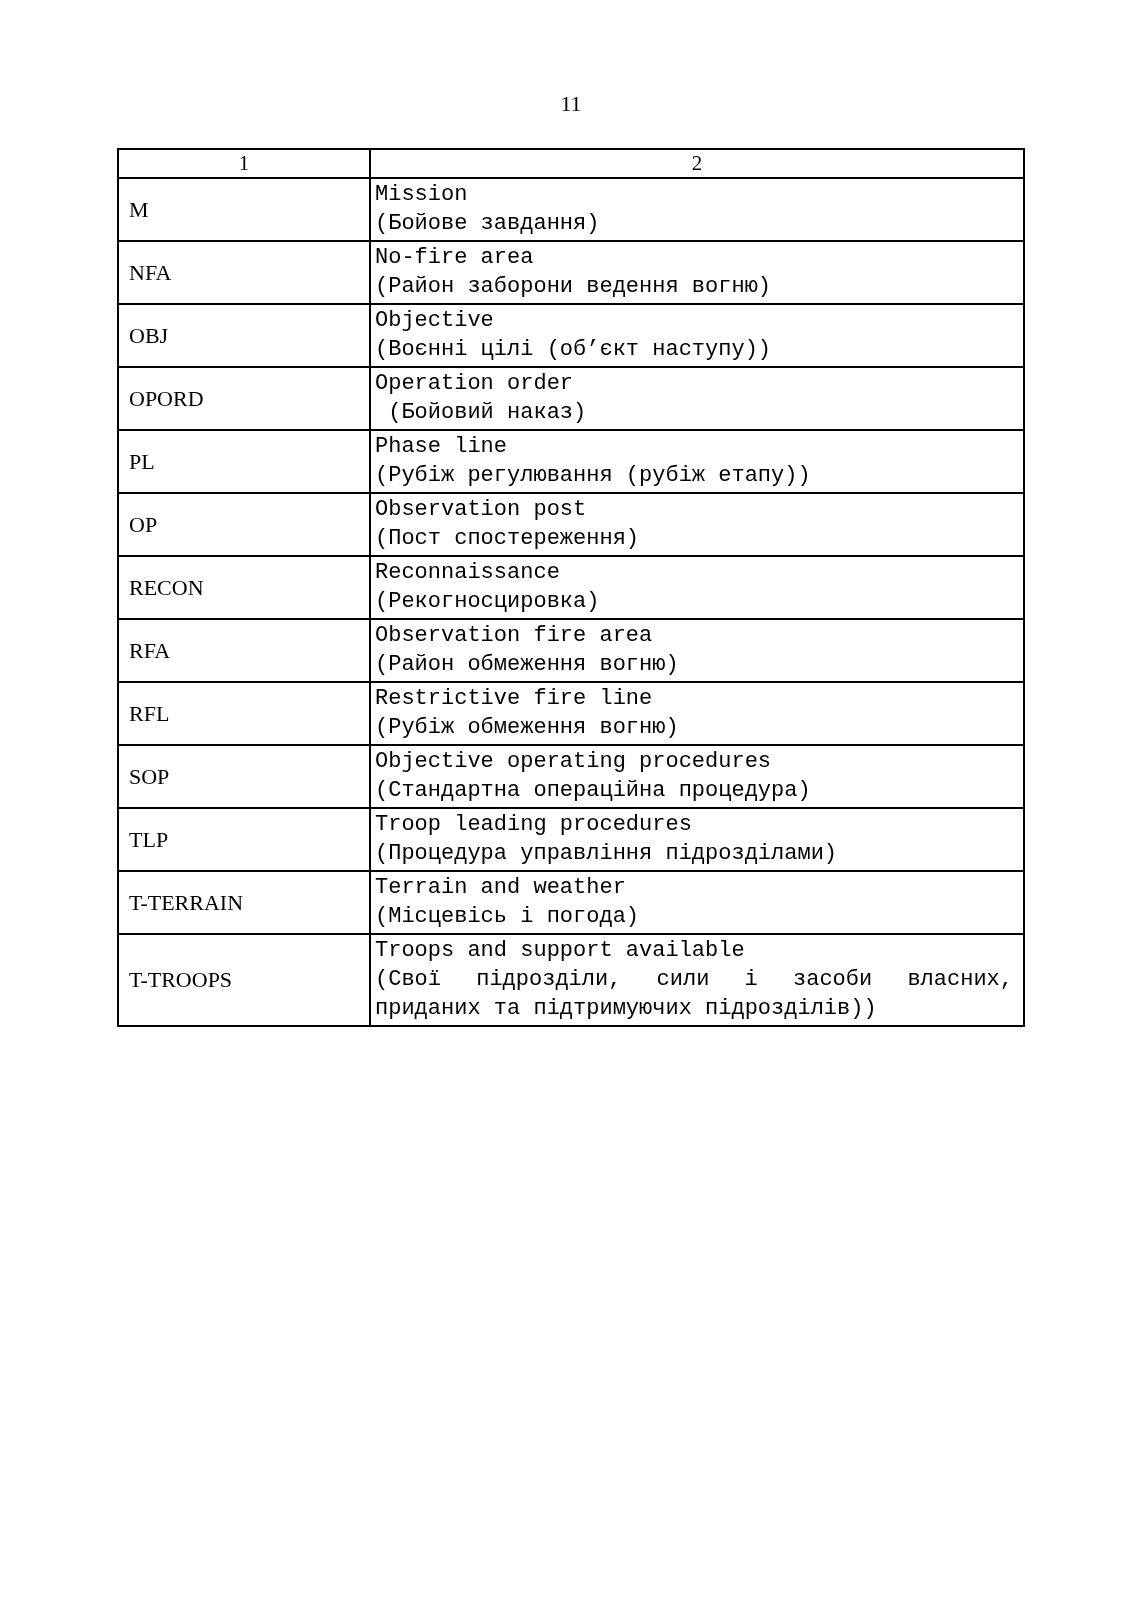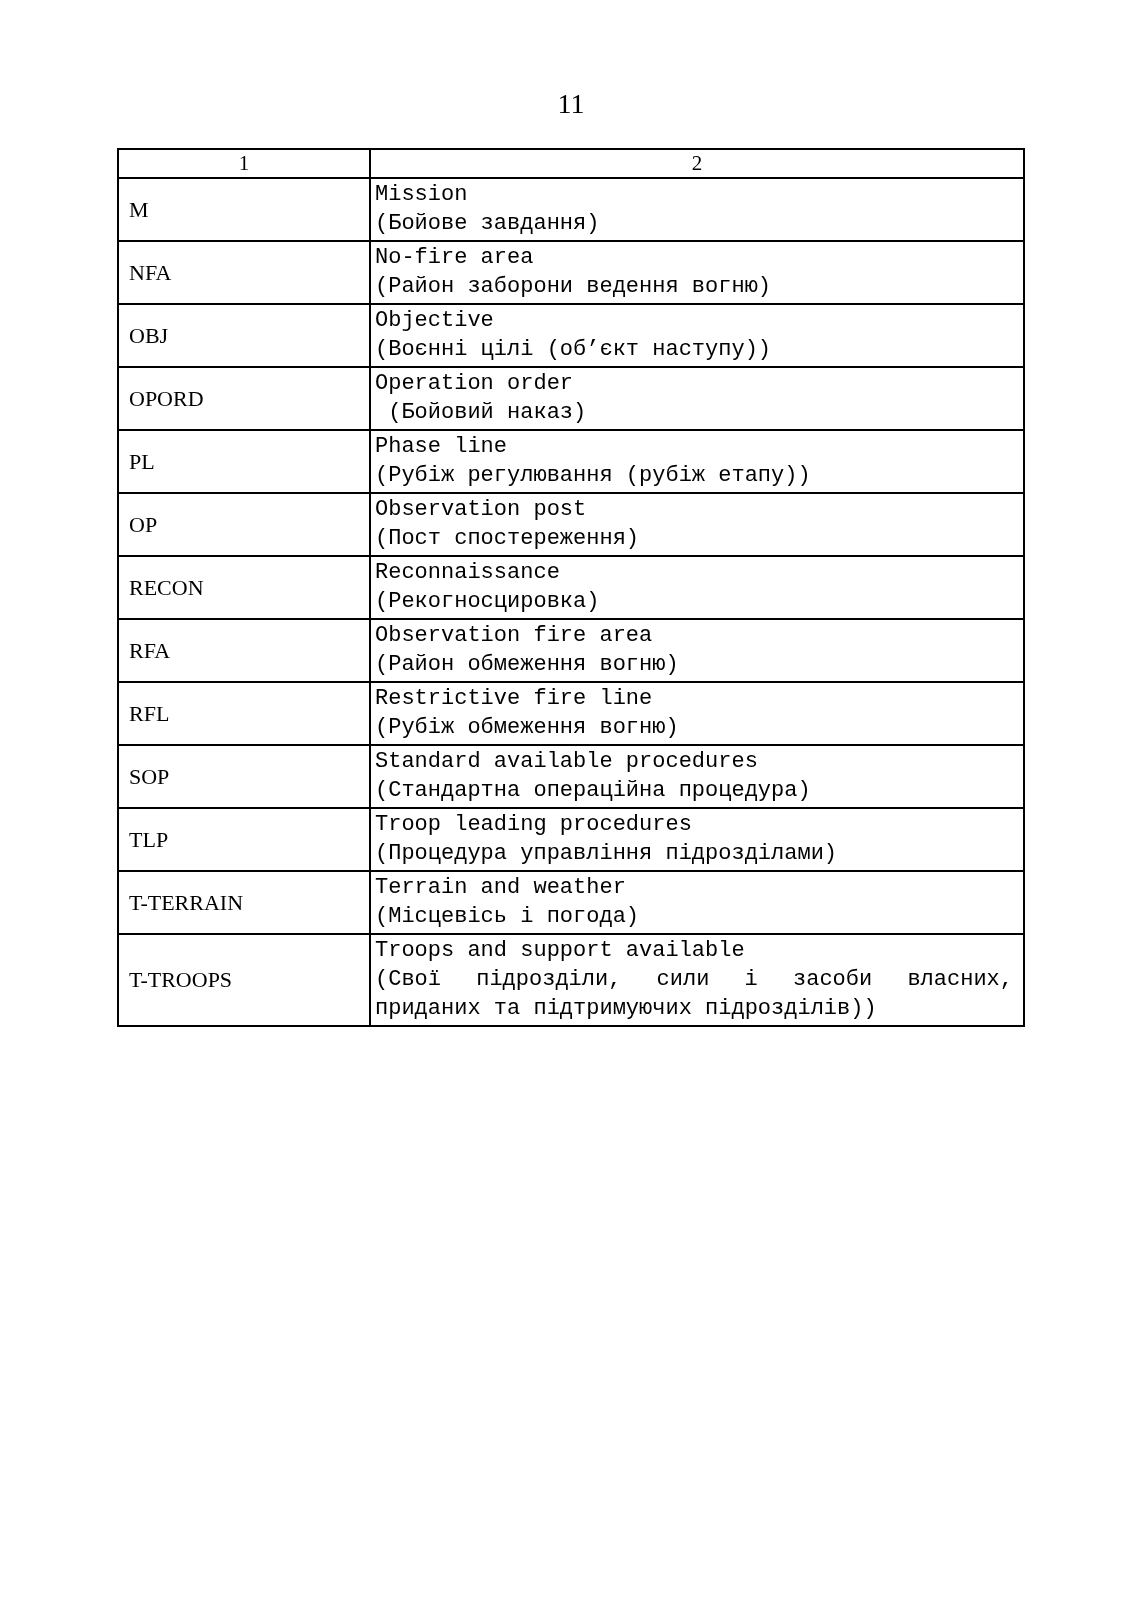--- a/index.html
+++ b/index.html
@@ -14,21 +14,21 @@
     font-family: "Liberation Serif", serif;
     color: #000000;
     overflow: hidden;
   }
   .page-number {
     position: absolute;
     top: 90px;
     left: 0;
     width: 100%;
     text-align: center;
-    font-size: 28px;
+    font-size: 22px;
     line-height: 28px;
   }
   .abbr-table {
     position: absolute;
     top: 148px;
     left: 117px;
     width: 908px;
     border-collapse: collapse;
     table-layout: fixed;
   }
@@ -168,21 +168,21 @@
       <div class="term">Restrictive fire line</div>
       <div class="translation">(Рубіж обмеження вогню)</div>
     </td>
   </tr>
 
   <tr>
     <td class="col1 abbr-cell">
       <span>SOP</span>
     </td>
     <td class="col2 desc-cell">
-      <div class="term">Standard available procedures</div>
+      <div class="term">Objective operating procedures</div>
       <div class="translation">(Стандартна операційна процедура)</div>
     </td>
   </tr>
 
   <tr>
     <td class="col1 abbr-cell">
       <span>TLP</span>
     </td>
     <td class="col2 desc-cell">
       <div class="term">Troop leading procedures</div>

